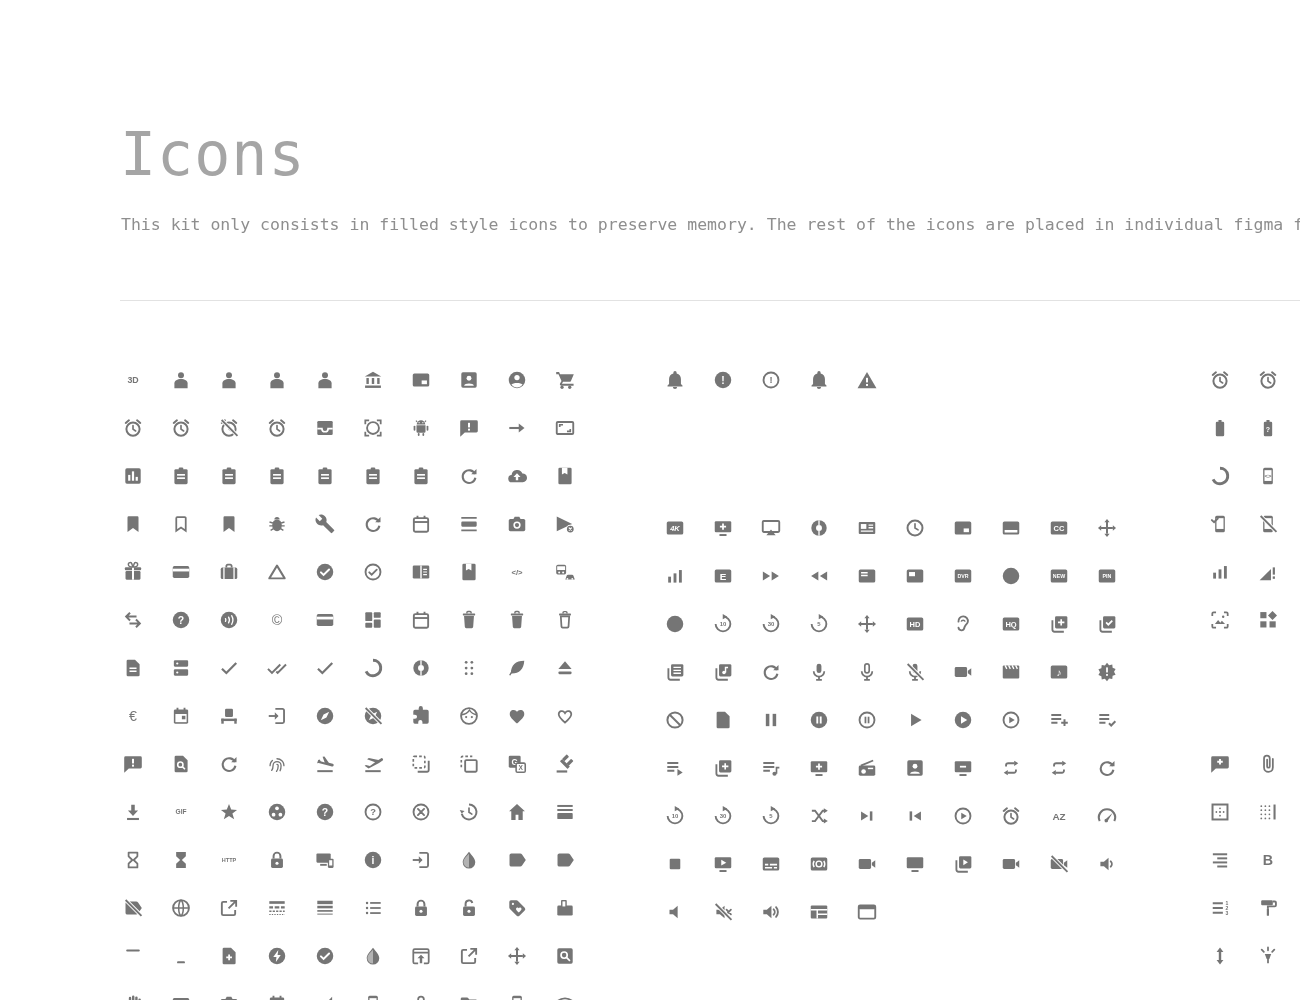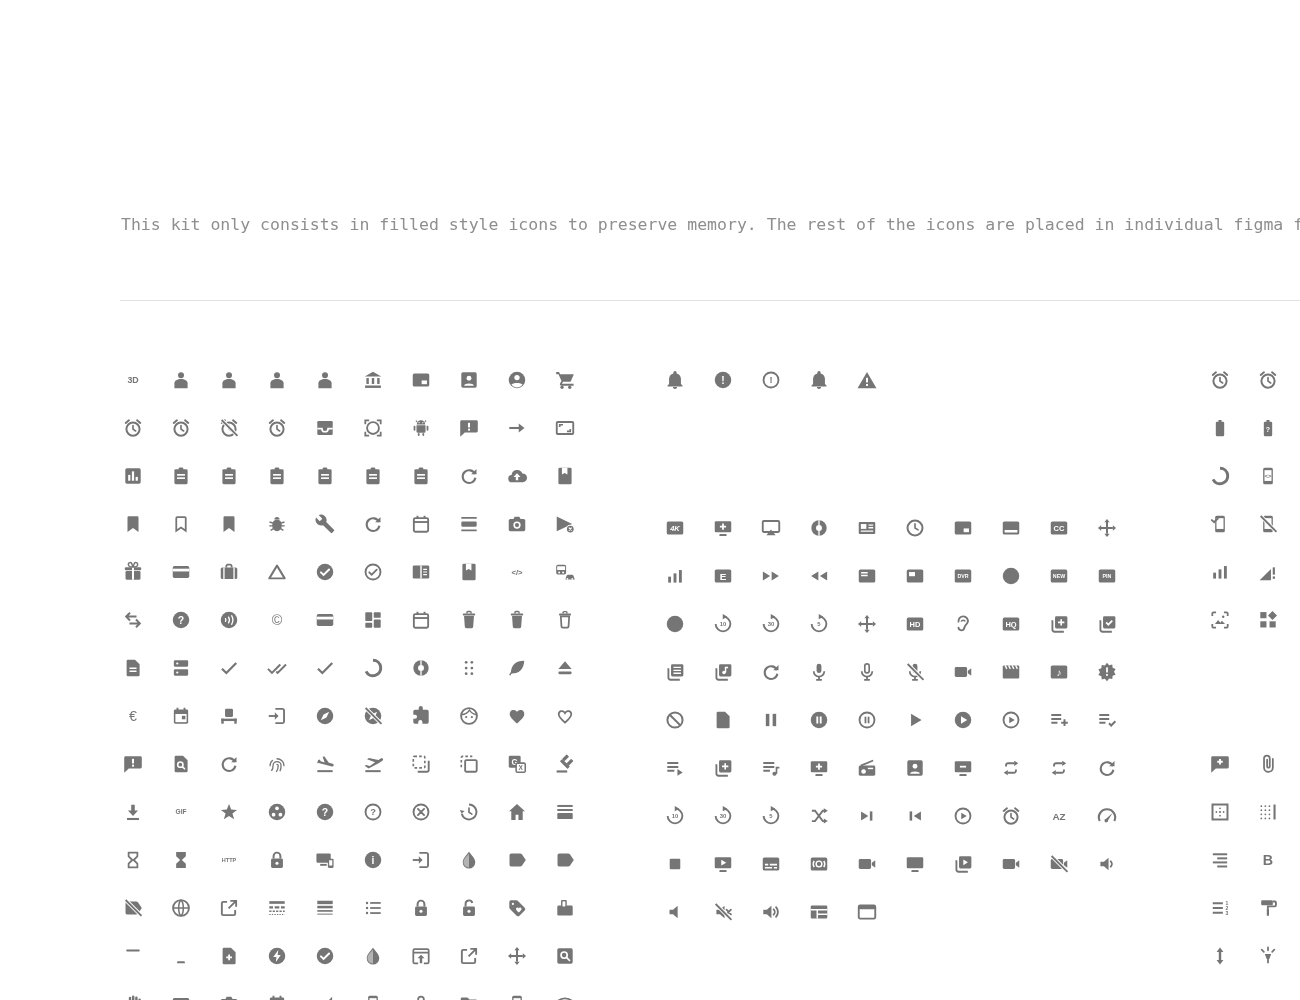--- a/index.html
+++ b/index.html
@@ -9,20 +9,21 @@
   .subtitle{position:absolute;left:121px;top:215px;font-size:16.5px;color:var(--c-sub,#8e8e8e);margin:0;white-space:nowrap}
   .divider{position:absolute;left:120px;top:300px;width:1180px;height:1px;background:var(--c-div,#e2e2e2)}
   .grid{position:absolute;display:grid;grid-auto-rows:48px}
   .icon-cell{width:48px;height:48px;display:flex;align-items:center;justify-content:center;color:var(--c-icon,#757575)}
   .icon-cell svg{display:block}
 </style>
 </head>
 <body>
 
 <div class="page">
+  <h1 class="title">Icons</h1>
   <p class="subtitle">This kit only consists in filled style icons to preserve memory. The rest of the icons are placed in individual figma fil</p>
   <div class="divider"></div>
   <div class="grid" style="left: 109px; top: 356px; grid-template-columns: repeat(10, 48px);">
       <div class="icon-cell" style="grid-column-start: 1;">
         <svg width="22" height="22" viewBox="0 0 20 20" fill="currentColor">
           <text x="10" y="12.879999999999999" font-size="8" text-anchor="middle" font-weight="bold" fill="currentColor" font-family="Liberation Sans,sans-serif">3D</text>
         </svg>
       </div>
       <div class="icon-cell">
         <svg width="22" height="22" viewBox="0 0 20 20" fill="currentColor">

